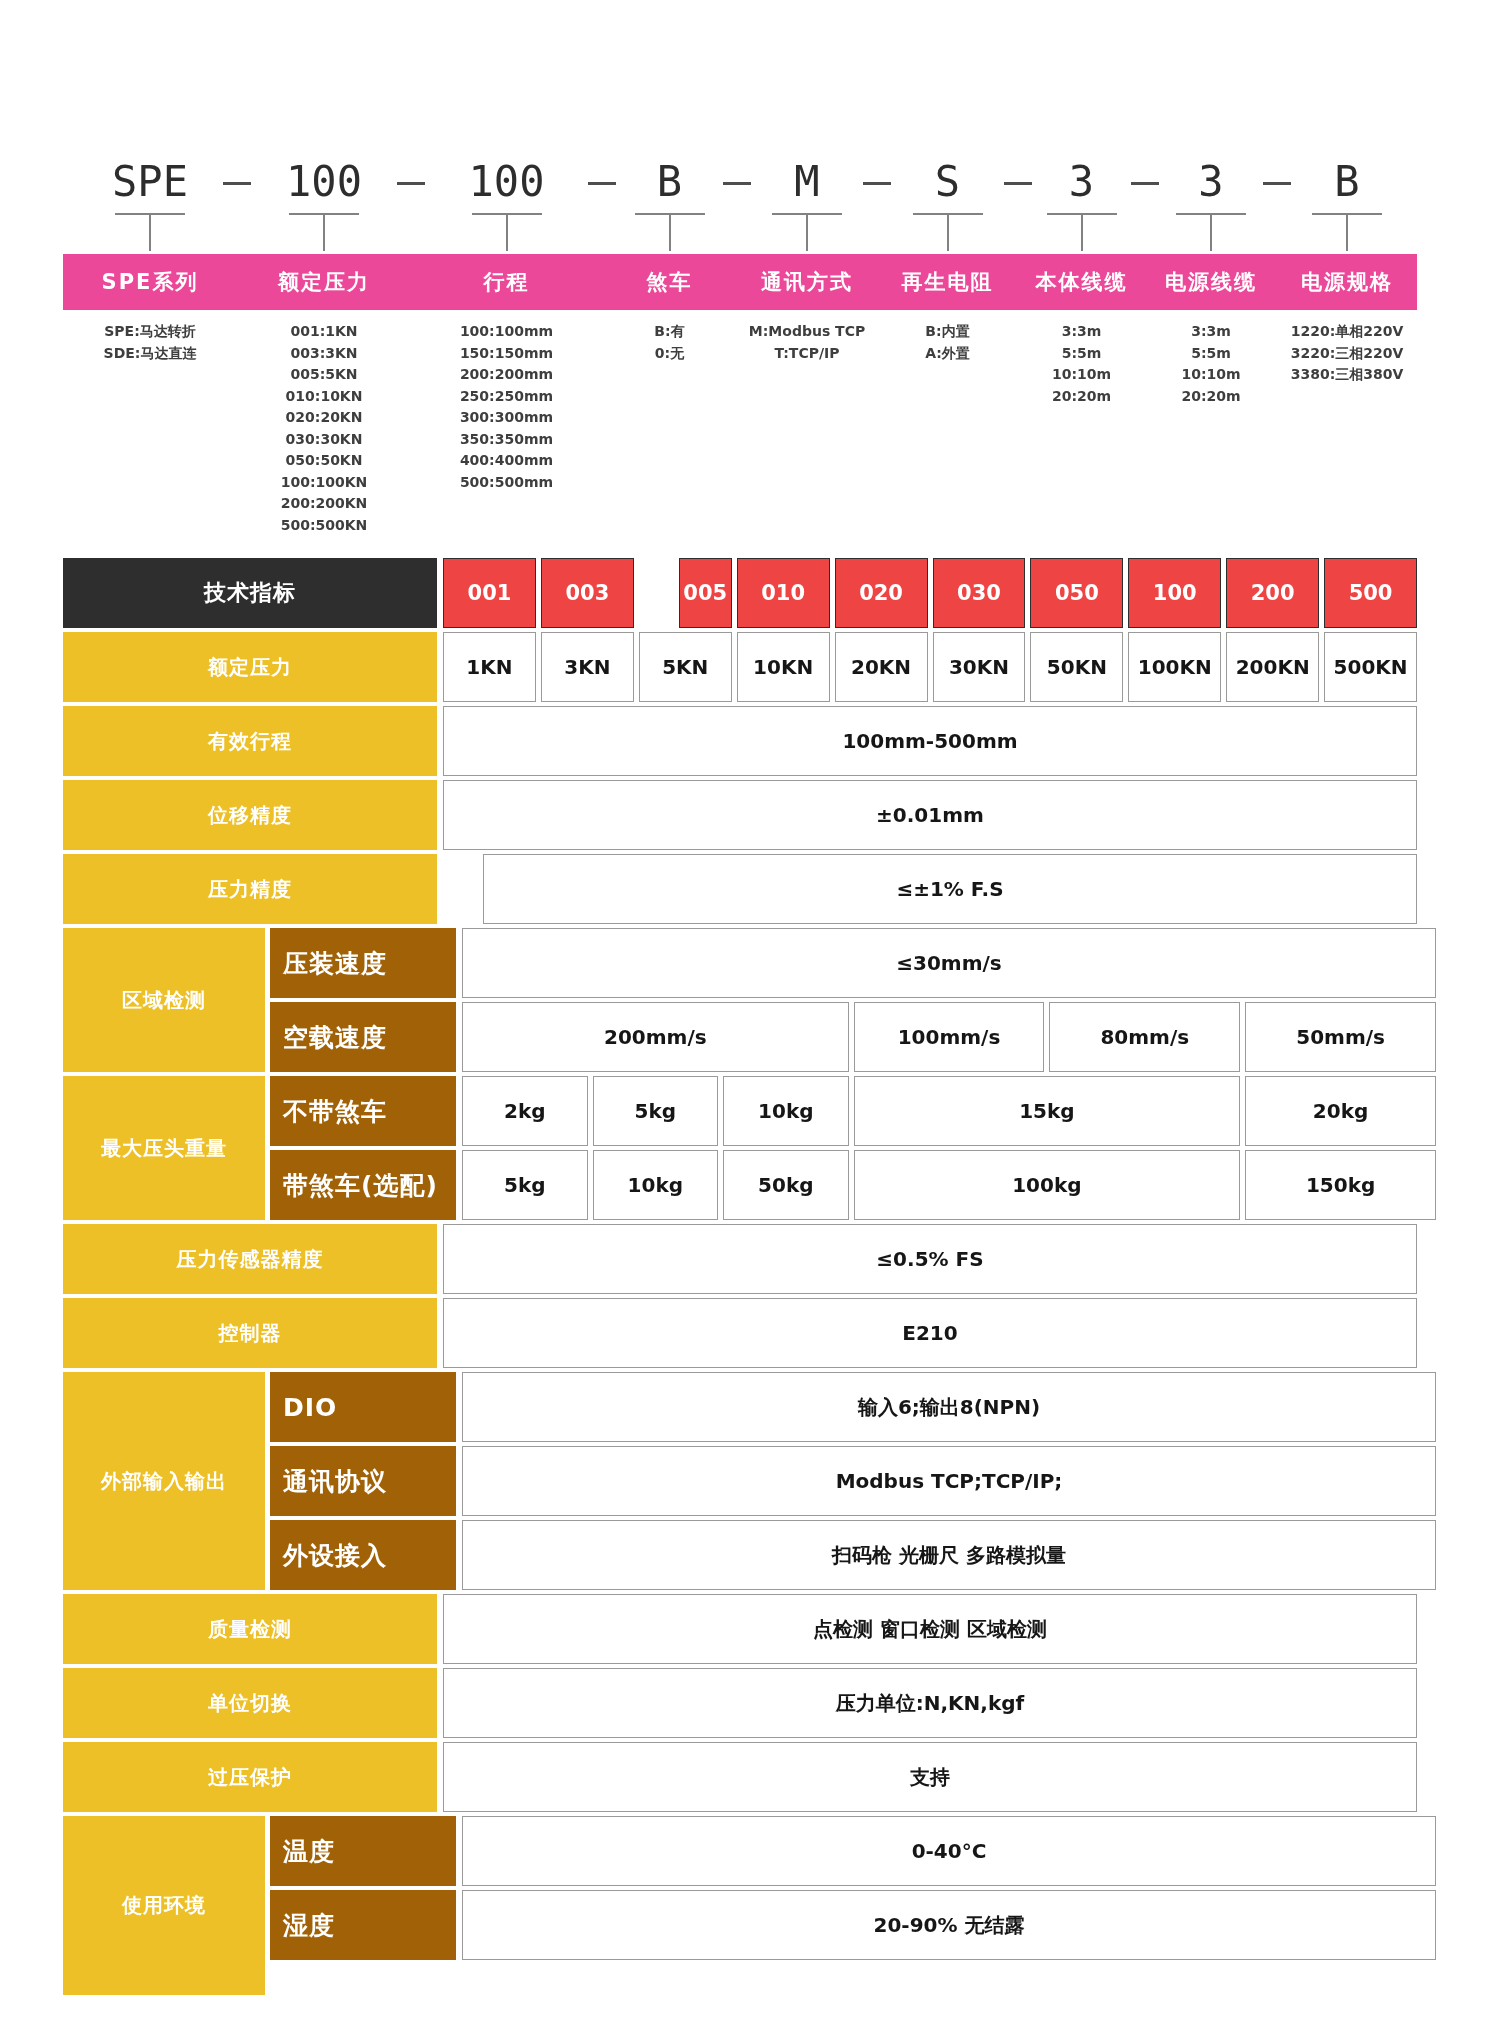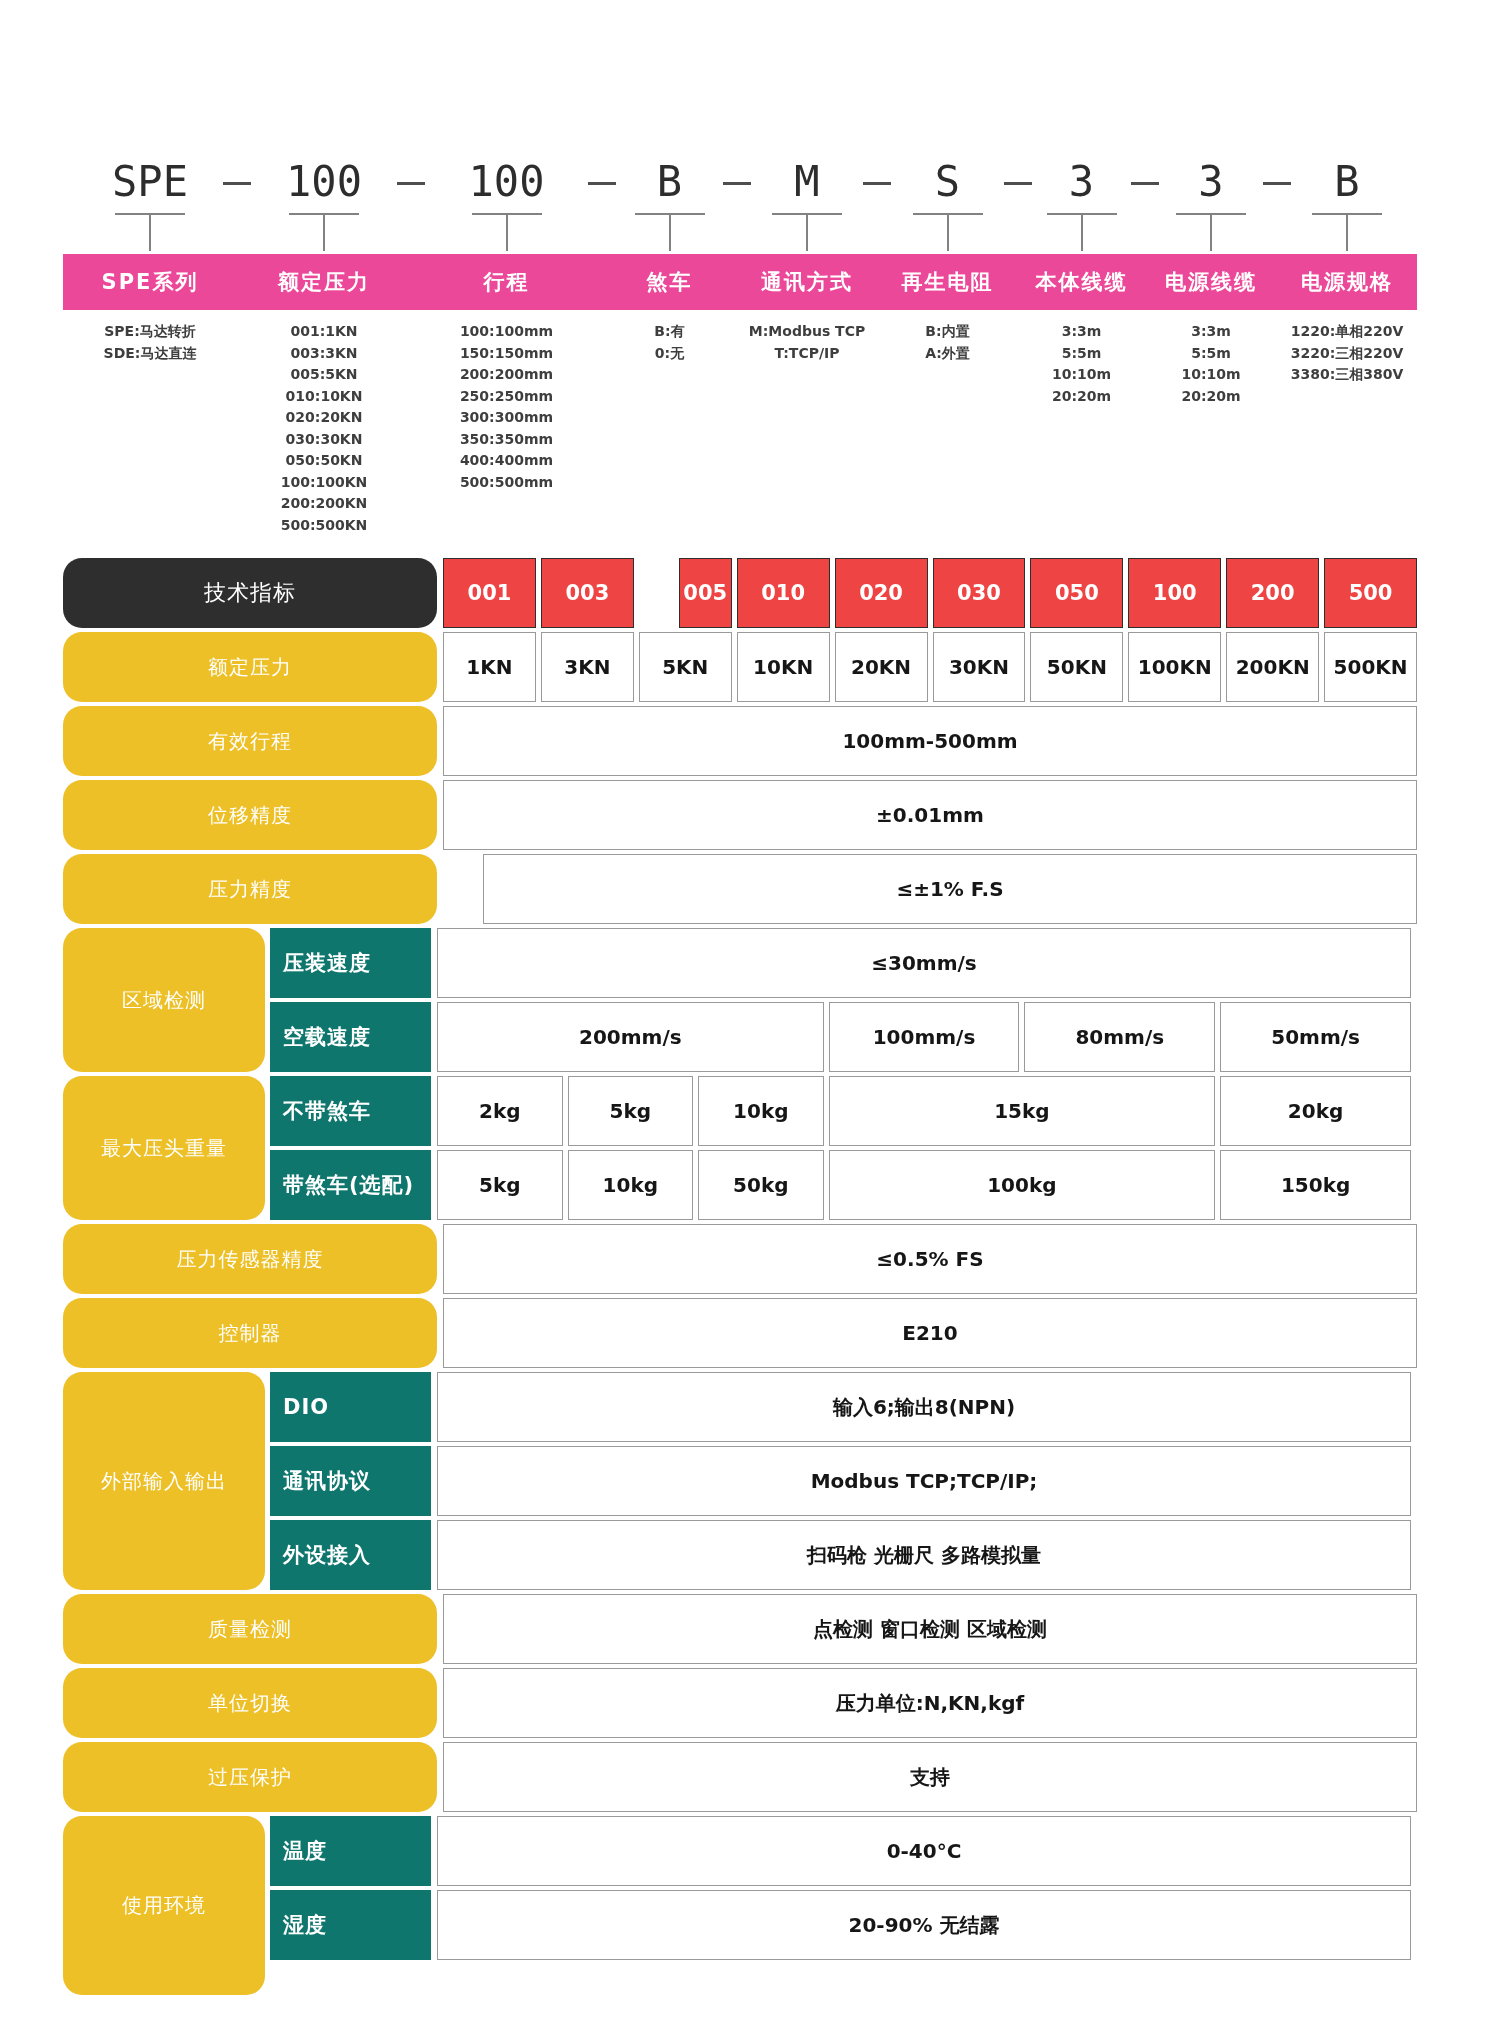--- a/index.html
+++ b/index.html
@@ -13,29 +13,29 @@
   .mc-dash{position:absolute;right:-14px;top:22px;width:28px;height:3px;background:#4e4e4e;}
   .mc-underline{width:70px;margin:9px auto 0;height:0;border-top:2px solid #828282;}
   .mc-conn{width:2px;height:36px;background:#828282;margin:0 auto;}
   .mc-label{height:56px;margin-top:3px;background:#ec4899;color:#ffffff;font-size:21px;font-weight:bold;letter-spacing:2px;display:flex;align-items:center;justify-content:center;}
   .mc-opts{margin-top:11px;font-size:14px;font-weight:bold;color:#3e3e3e;}
   .mc-opt{line-height:21.5px;white-space:nowrap;}
 
   
   .spec-table{margin-top:22px;width:1354px;display:flex;flex-direction:column;gap:4px;}
   .t-row{display:flex;gap:6px;height:70px;}
-  .t-label{width:374px;flex:none;background:#edc027;color:#ffffff;font-size:20px;font-weight:normal;letter-spacing:1px;display:flex;align-items:center;justify-content:center;border-radius:19px;}
+  .t-label{width:374px;flex:none;background:#edc027;color:#ffffff;font-size:20px;font-weight:bold;letter-spacing:1px;display:flex;align-items:center;justify-content:center;}
   .t-label-header{background:#2e2e2e;font-size:22px;}
   .t-data{width:974px;flex:none;display:grid;grid-template-columns:repeat(30,1fr);column-gap:5px;}
   .t-cell{border:1px solid #9a9a9a;background:#ffffff;display:flex;align-items:center;justify-content:center;font-size:20px;font-weight:bold;color:#161616;white-space:nowrap;}
   .t-cell-header{background:#ef4444;border-color:#2e2e2e;color:#ffffff;font-size:21px;}
   .t-section{display:flex;gap:5px;}
   .t-group-label{width:202px;flex:none;}
   .t-sub-rows{display:flex;flex-direction:column;gap:4px;}
-  .t-sub-label{width:161px;flex:none;background:#0f766e;color:#ffffff;font-size:21px;font-weight:bold;letter-spacing:1px;display:flex;align-items:center;justify-content:flex-start;padding-left:13px;box-sizing:border-box;}
+  .t-sub-label{width:186px;flex:none;background:#a16207;color:#ffffff;font-size:25px;font-weight:bold;letter-spacing:1px;display:flex;align-items:center;justify-content:flex-start;padding-left:13px;box-sizing:border-box;}
 </style>
 </head>
 <body>
 
 <div class="wrapper">
   <div class="model-grid" id="model-grid">
       <div class="mc-col">
         <div class="mc-code">SPE<div class="mc-dash"></div></div>
         <div class="mc-underline"></div>
         <div class="mc-conn"></div>

